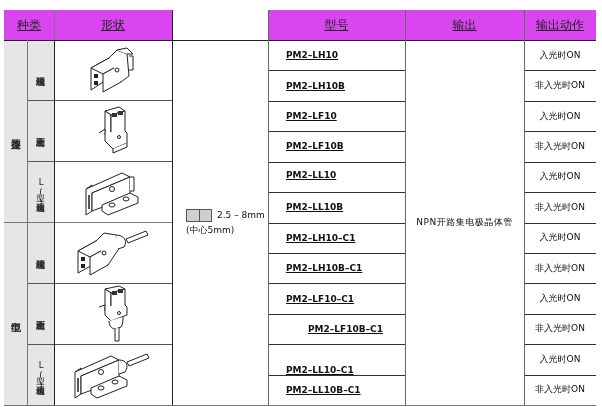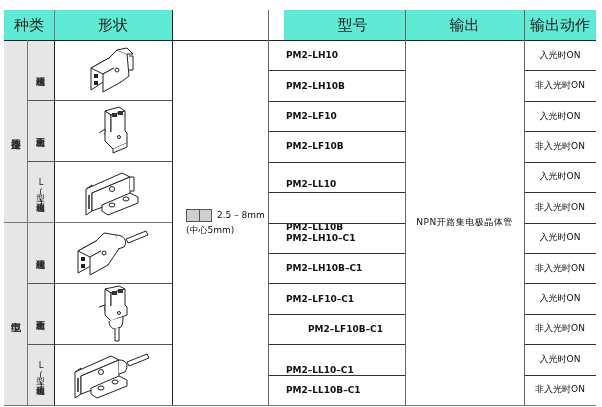--- a/index.html
+++ b/index.html
@@ -1,48 +1,48 @@
 <!DOCTYPE html>
 <html><head>
 <meta charset="utf-8">
 <style>
   html, body { margin:0; padding:0; background:#ffffff; }
   body { width:602px; height:407px; position:relative; overflow:hidden;
          font-family:"DejaVu Sans", "Liberation Sans", sans-serif; color:#1a1a1a; }
   .tbl { position:absolute; left:4px; top:10px; width:592px; height:395px; }
   .cell { position:absolute; box-sizing:border-box; display:flex; align-items:center; justify-content:center; }
-  .hdr { background:#5eead4; font-size:15px; color:#222; top:0; height:30px; }
+  .hdr { background:#d946ef; font-size:12px; color:#222; top:0; height:30px;text-decoration:underline; }
   .hline { position:absolute; height:0; border-top:1px solid #555; }
   .vline { position:absolute; width:0; border-left:1px solid #555; }
   .thick { border-color:#222; }
   .grey { background:#e6e6e6; }
   .vtext { writing-mode:vertical-rl; text-orientation:upright; font-size:9px; letter-spacing:0px; line-height:10px; color:#222; }
   .vtext-big { writing-mode:vertical-rl; text-orientation:upright; font-size:10px; line-height:12px; color:#222; }
-  .model { font-size:9px; font-weight:bold; justify-content:flex-start; padding-left:18px; color:#111; }
+  .model { font-size:9px; font-weight:bold; justify-content:flex-start; padding-left:18px; color:#111;text-decoration:underline; }
   .action { font-size:9px; color:#111; }
   .output { font-size:9px; color:#111; letter-spacing:0.5px; }
   .dist { font-size:9px; color:#111; flex-direction:column; align-items:flex-start; padding-left:14px; }
   .dist-row { display:flex; align-items:center; gap:5px; }
   .swatch { display:inline-flex; border:1px solid #555; height:11px; }
   .swatch span { width:12px; height:11px; background:#cfcfcf; box-sizing:border-box; }
   .swatch span + span { border-left:1px solid #555; }
   svg.sensor { display:block; }
 </style>
 </head>
 <body>
 
 <div class="tbl">
 
   <div class="cell hdr" style="left:0;width:50px;">
       <span>种类</span>
     </div>
   <div class="cell hdr" style="left:50px;width:118px;">
       <span>形状</span>
     </div>
-  <div class="cell hdr" style="left:280px;width:137px;text-align:right;">
+  <div class="cell hdr" style="left:264px;width:137px;text-align:right;">
       <span>型号</span>
     </div>
   <div class="cell hdr" style="left:401px;width:119px;">
       <span>输出</span>
     </div>
   <div class="cell hdr" style="left:520px;width:72px;">
       <span>输出动作</span>
     </div>
 
   <div class="cell grey" style="left:0;top:30px;width:23px;height:182px;">
@@ -206,29 +206,29 @@
       <div class="hline" style="left: 264px; top: 90.8333px; width: 137px; border-color: rgb(51, 51, 51);"></div>
       <div class="hline" style="left: 520px; top: 90.8333px; width: 72px; border-color: rgb(51, 51, 51);"></div>
       <div class="cell model" style="left: 264px; top: 121.25px; width: 137px; height: 30.4167px;">
         <span>PM2–LF10B</span>
       </div>
       <div class="cell action" style="left: 520px; top: 121.25px; width: 72px; height: 30.4167px;">
         <span>非入光时ON</span>
       </div>
       <div class="hline" style="left: 264px; top: 121.25px; width: 137px; border-color: rgb(51, 51, 51);"></div>
       <div class="hline" style="left: 520px; top: 121.25px; width: 72px; border-color: rgb(51, 51, 51);"></div>
-      <div class="cell model" style="left: 264px; top: 159px; width: 137px; height: 30.4167px;">
+      <div class="cell model" style="left: 264px; top: 150px; width: 137px; height: 30.4167px;">
         <span>PM2–LL10</span>
       </div>
       <div class="cell action" style="left: 520px; top: 151.667px; width: 72px; height: 30.4167px;">
         <span>入光时ON</span>
       </div>
       <div class="hline" style="left: 264px; top: 151.667px; width: 137px; border-color: rgb(51, 51, 51);"></div>
       <div class="hline" style="left: 520px; top: 151.667px; width: 72px; border-color: rgb(51, 51, 51);"></div>
-      <div class="cell model" style="left: 264px; top: 182.083px; width: 137px; height: 30.4167px; margin-top: 20px;">
+      <div class="cell model" style="left: 264px; top: 182.083px; width: 137px; height: 30.4167px;">
         <span>PM2–LL10B</span>
       </div>
       <div class="cell action" style="left: 520px; top: 182.083px; width: 72px; height: 30.4167px;">
         <span>非入光时ON</span>
       </div>
       <div class="hline" style="left: 264px; top: 182.083px; width: 137px; border-color: rgb(51, 51, 51);"></div>
       <div class="hline" style="left: 520px; top: 182.083px; width: 72px; border-color: rgb(51, 51, 51);"></div>
       <div class="cell model" style="left: 264px; top: 212.5px; width: 137px; height: 30.4167px;">
         <span>PM2–LH10–C1</span>
       </div>

